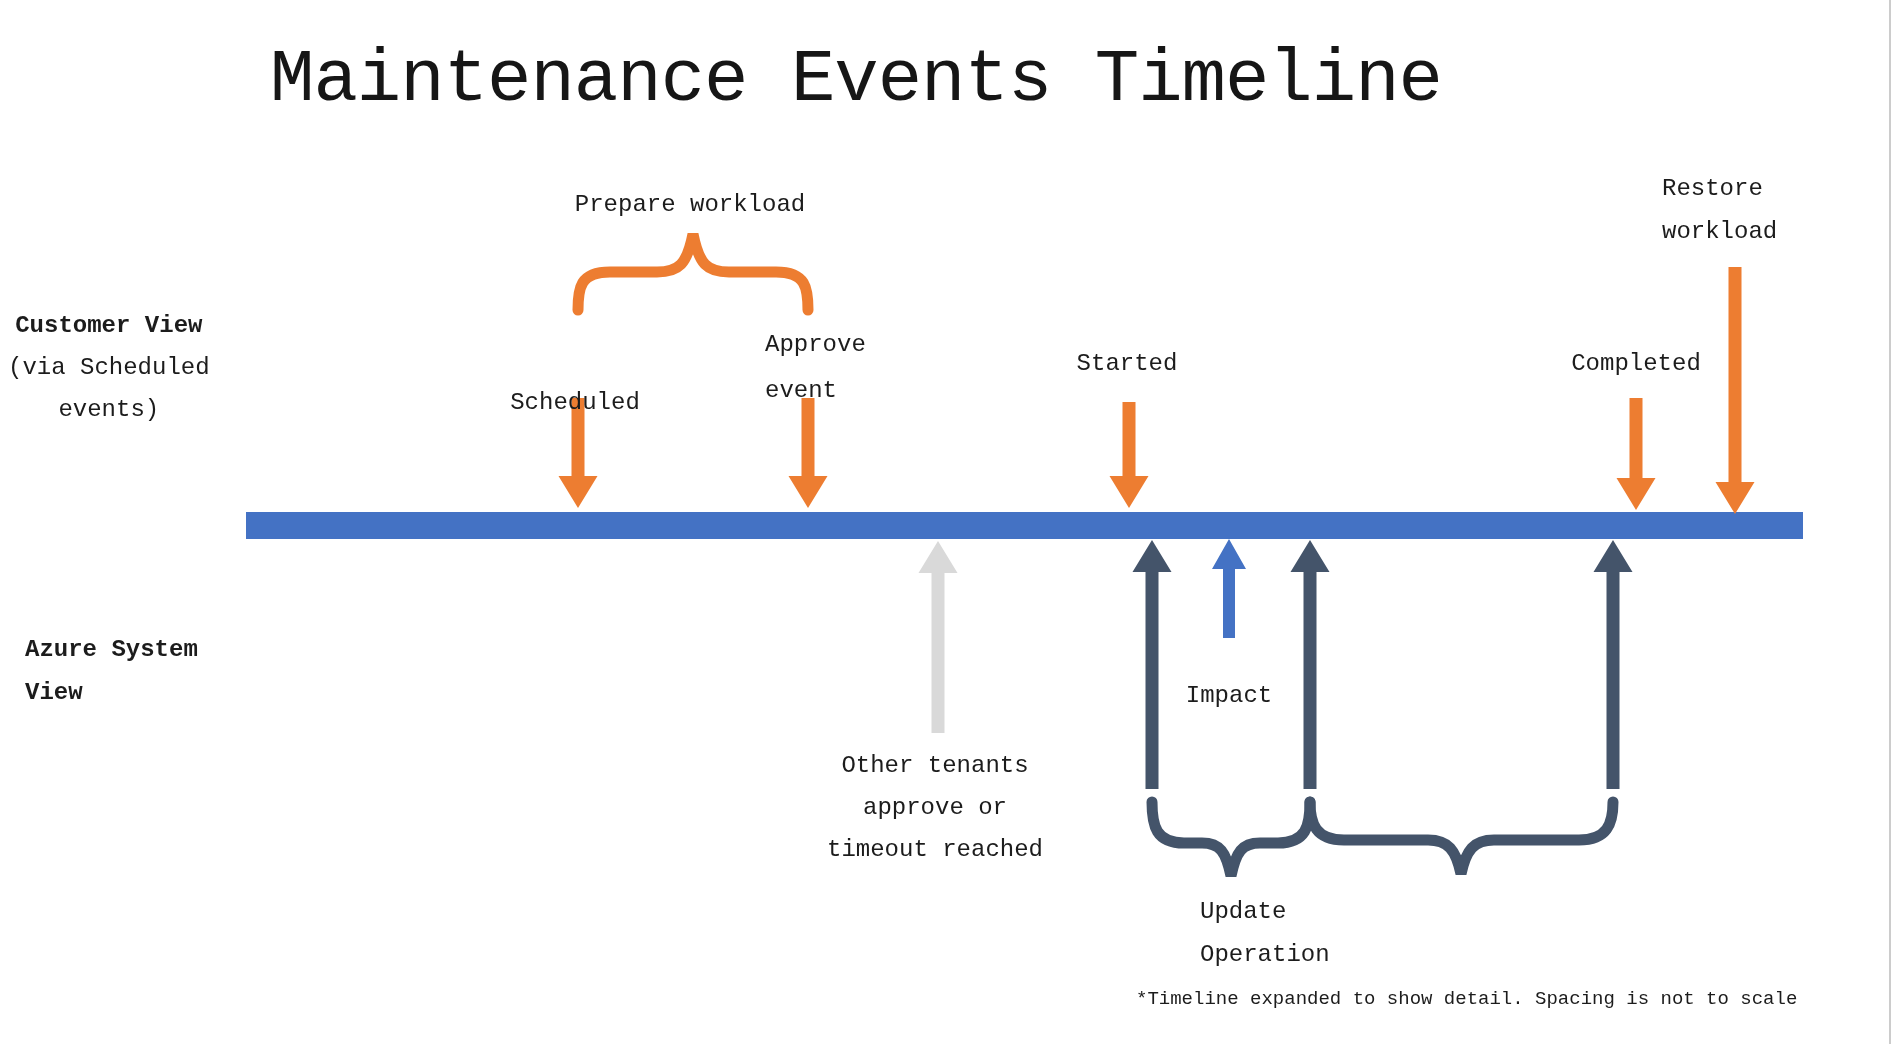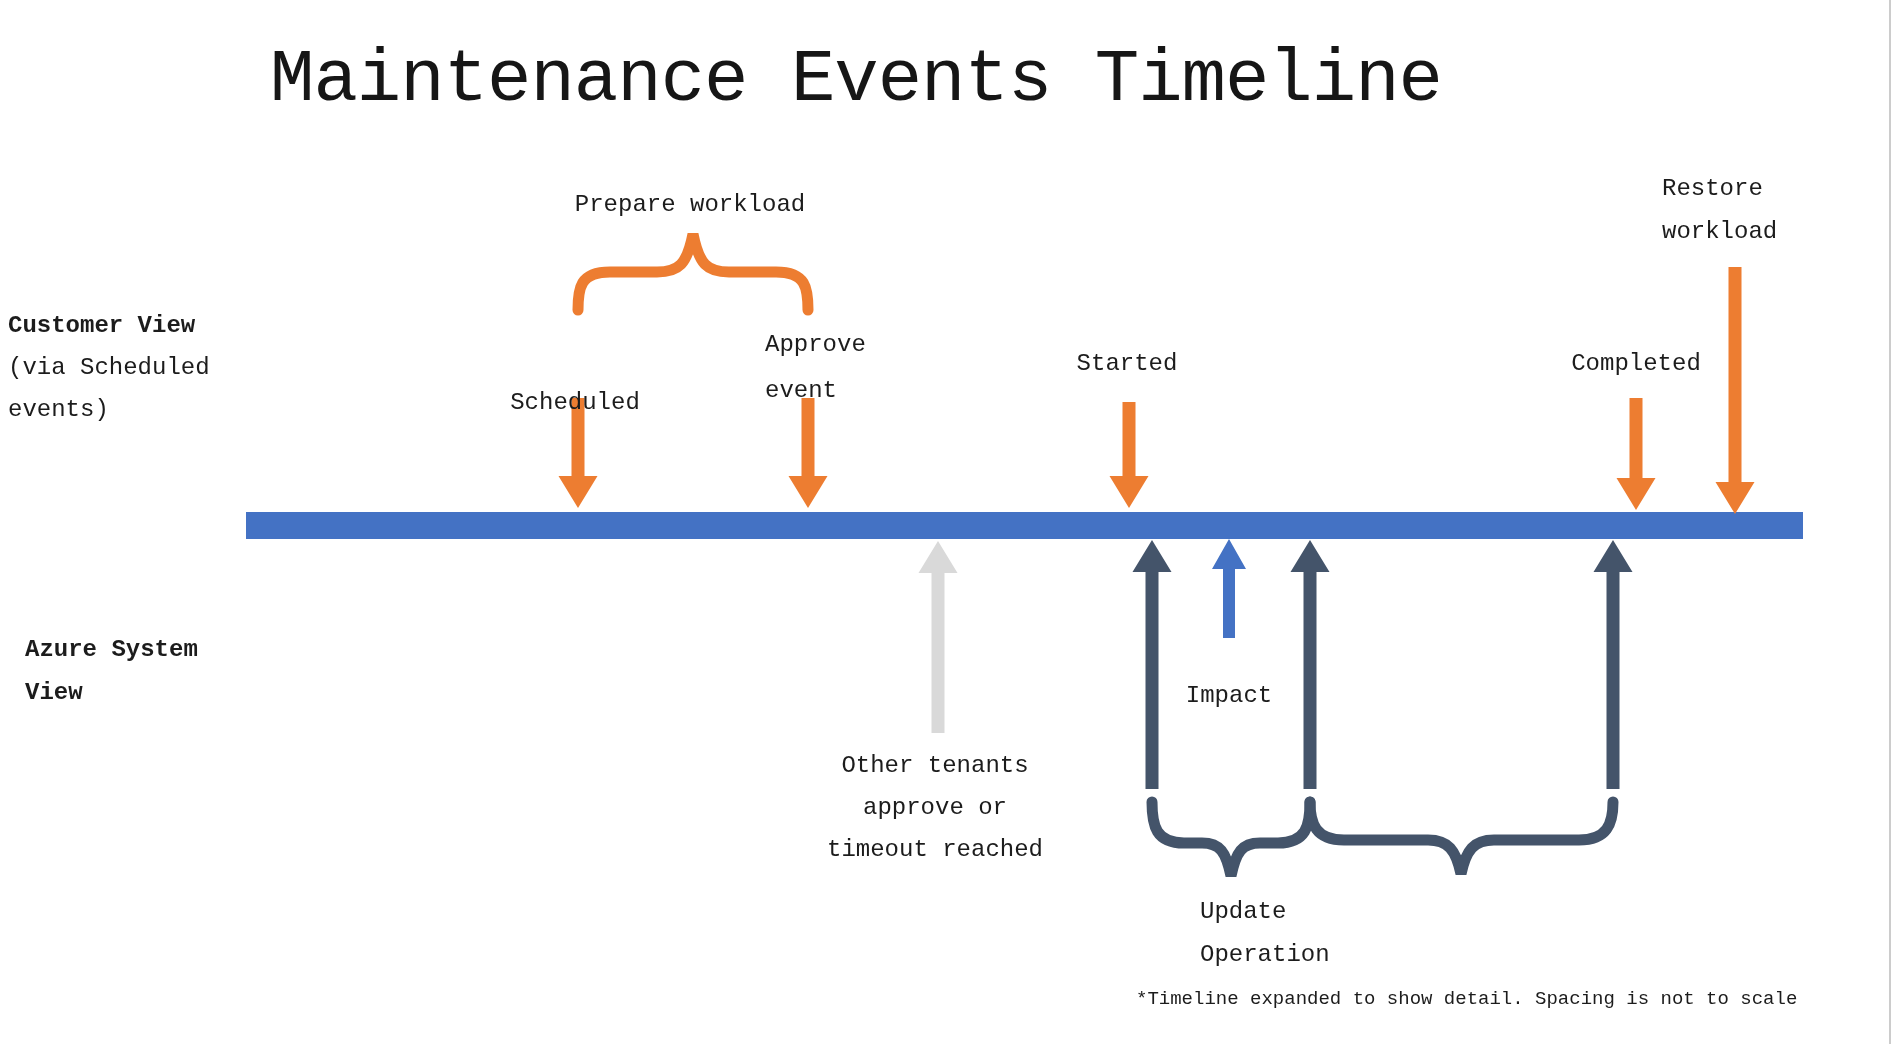--- a/index.html
+++ b/index.html
@@ -52,21 +52,21 @@
              C 1236,852 1242,843 1260,843 L 1278,843 C 1306,843 1310,826 1310,802" fill="none" stroke="var(--c-navy)" stroke-width="11" stroke-linecap="round"></path>
 
     <path d="M 1310,802 C 1310,824 1316,840 1344,840 L 1428,840 C 1448,840 1456,850 1461,874
              C 1466,850 1474,840 1494,840 L 1579,840 C 1607,840 1613,824 1613,802" fill="none" stroke="var(--c-navy)" stroke-width="11" stroke-linecap="round"></path>
 
     <rect x="1889" y="0" width="2" height="1044" fill="var(--c-edge)"></rect>
   </svg>
 
   <div class="page-title">Maintenance Events Timeline</div>
 
-  <div class="lbl" style="left:8px; top:305px;">
+  <div class="lbl" style="left:8px; top:305px;text-align:center;">
     <div class="bold">Customer View</div>
     <div>(via Scheduled</div>
     <div>events)</div>
   </div>
 
   <div class="lbl bold" style="left:25px; top:628px; line-height:43px;">
     <div>Azure System</div>
     <div>View</div>
   </div>
 

